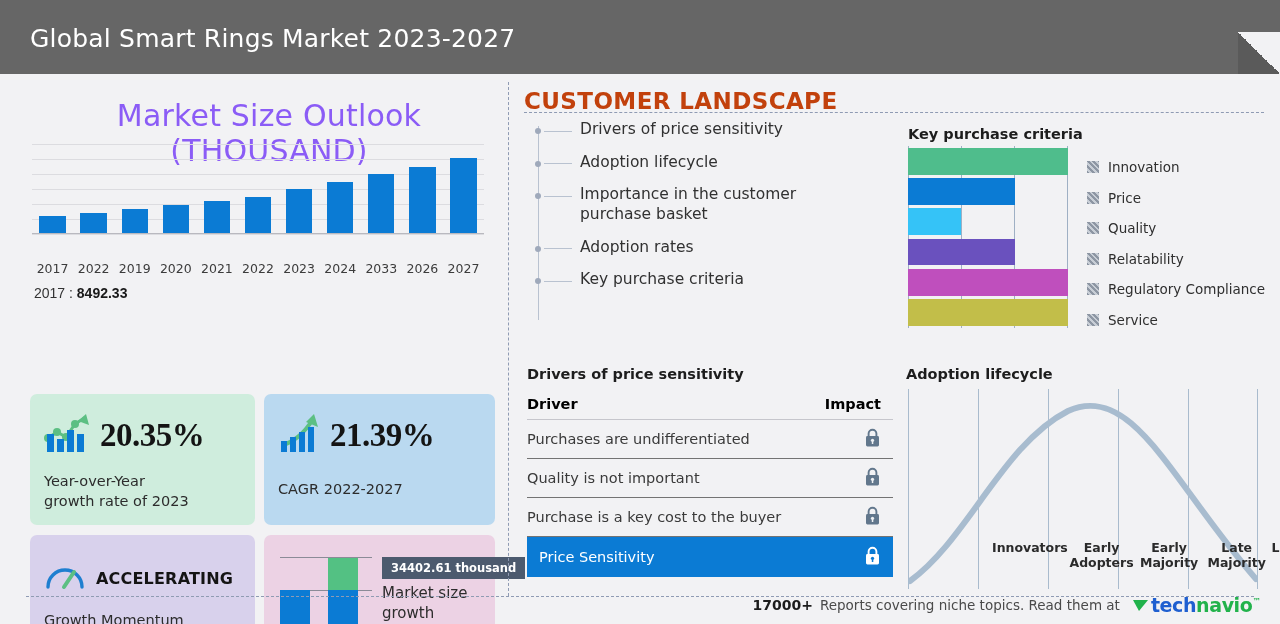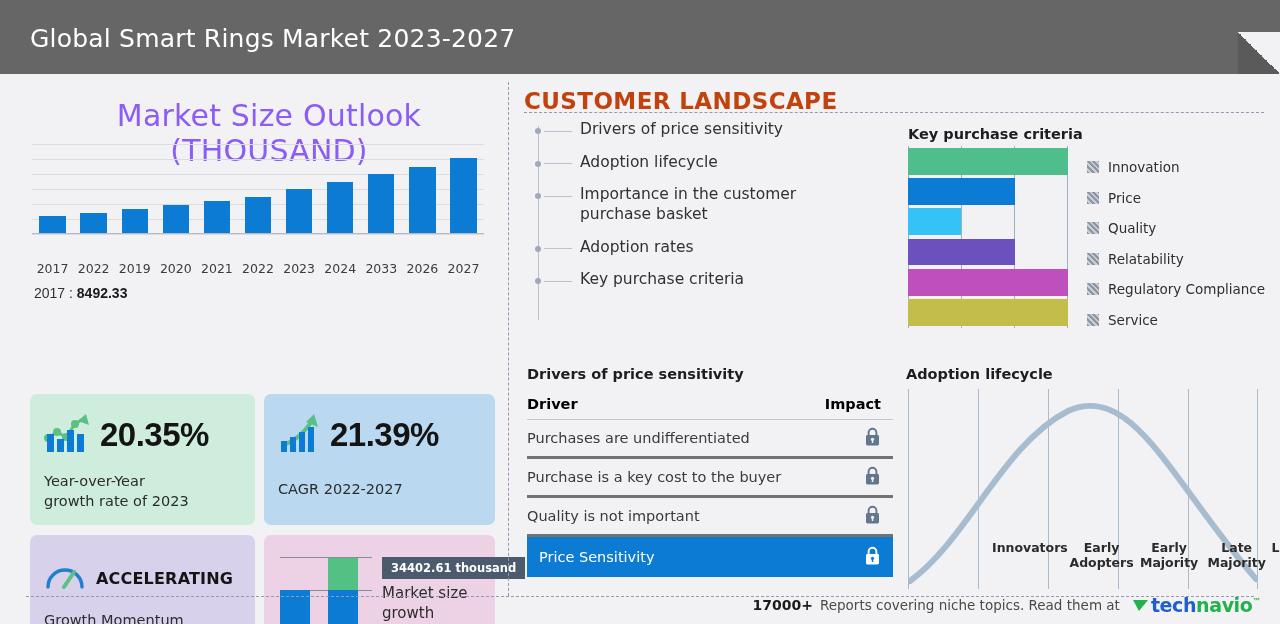--- a/index.html
+++ b/index.html
@@ -49,21 +49,21 @@
 
   
   .card { position: absolute; border-radius: 7px; }
   .card-green { left: 30px; top: 320px; width: 225px; height: 131px; background: #cfeddd; }
   .card-blue  { left: 264px; top: 320px; width: 231px; height: 131px; background: #bad9f0; }
   .card-purple{ left: 30px; top: 461px; width: 225px; height: 129px; background: #d8d1ec; }
   .card-pink  { left: 264px; top: 461px; width: 231px; height: 129px; background: #ecd2e4; }
 
   .card-row { position: absolute; left: 14px; top: 18px; display: flex; align-items: center; gap: 10px; }
   .big-pct { font-size: 33px; font-weight: 700; color: #141414; letter-spacing: -.5px;
-             font-family: Liberation Sans, sans-serif; }
+             font-family: Liberation Serif, serif; }
   .card-sub { position: absolute; left: 14px; font-size: 14.5px; color: #2c2c2c; line-height: 1.35;
               font-family: "DejaVu Sans", sans-serif; }
   .accel-label { font-size: 16px; font-weight: 700; color: #141414; letter-spacing: .2px;
                  font-family: "DejaVu Sans", sans-serif; }
 
   .mini-chart { position: absolute; left: 16px; top: 18px; width: 92px; height: 88px; }
   .mini-glabel { position: absolute; left: 0; width: 92px; height: 1px; background: #8b8b97; }
   .mini-bars { position: absolute; left: 0; top: 0; width: 92px; height: 78px; display: flex; gap: 18px; align-items: flex-end; }
   .mini-col { width: 30px; height: 100%; display: flex; flex-direction: column; justify-content: flex-end; }
   .mini-seg-green { background: #53c183; }
@@ -112,21 +112,21 @@
 
   
   .dps-title { position: absolute; left: 527px; top: 366px; font-size: 14.5px; font-weight: 700;
                color: #1d1d1d; font-family: "DejaVu Sans", sans-serif; }
   .dps-table { position: absolute; left: 527px; top: 396px; width: 366px; }
   .dps-head { display: flex; justify-content: space-between; align-items: center;
               padding: 0 12px 7px 0; border-bottom: 1px solid #c6c6cc; }
   .dps-head span { font-size: 14.5px; font-weight: 700; color: #000000;
                    font-family: "DejaVu Sans", sans-serif; }
   .dps-row { display: flex; justify-content: space-between; align-items: center;
-             height: 39px; border-bottom: 3px solid #737373; padding-right: 12px; }
+             height: 39px; border-bottom: 1px solid #737373; padding-right: 12px; }
   .dps-row .dlabel { font-size: 14.5px; color: #3a3a3a; font-family: "DejaVu Sans", sans-serif; }
   .dps-row.hl { background: #0b7bd4; border-bottom: none; padding-left: 12px; height: 40px; }
   .dps-row.hl .dlabel { color: #ffffff; }
 
   
   .al-title { position: absolute; left: 906px; top: 366px; font-size: 14.5px; font-weight: 700;
               color: #1d1d1d; font-family: "DejaVu Sans", sans-serif; }
   .al-chart { position: absolute; left: 908px; top: 389px; width: 350px; height: 200px; }
   .al-vline { position: absolute; top: 0; width: 1px; height: 200px; background: #a9bbcd; }
   .al-labels { position: absolute; left: 948px; top: 540px; width: 346px; display: flex; margin-left: 44px; }
@@ -405,30 +405,30 @@
         <div class="dps-row">
           <span class="dlabel">Purchases are undifferentiated</span>
           <span><svg width="17" height="19" viewBox="0 0 17 19">
               <path d="M4.6 8.2 V5.6 a3.9 3.9 0 0 1 7.8 0 V8.2" fill="none" stroke="#62778c" stroke-width="1.9"></path>
               <rect x="2" y="8" width="13" height="10.4" rx="1.4" fill="#62778c"></rect>
               <circle cx="8.5" cy="12.3" r="1.6" fill="#eef1f4"></circle>
               <rect x="7.8" y="12.6" width="1.5" height="3.4" fill="#eef1f4"></rect>
             </svg></span>
         </div>
         <div class="dps-row">
-          <span class="dlabel">Purchase is a key cost to the buyer</span>
+          <span class="dlabel">Quality is not important</span>
           <span><svg width="17" height="19" viewBox="0 0 17 19">
               <path d="M4.6 8.2 V5.6 a3.9 3.9 0 0 1 7.8 0 V8.2" fill="none" stroke="#62778c" stroke-width="1.9"></path>
               <rect x="2" y="8" width="13" height="10.4" rx="1.4" fill="#62778c"></rect>
               <circle cx="8.5" cy="12.3" r="1.6" fill="#eef1f4"></circle>
               <rect x="7.8" y="12.6" width="1.5" height="3.4" fill="#eef1f4"></rect>
             </svg></span>
         </div>
         <div class="dps-row">
-          <span class="dlabel">Quality is not important</span>
+          <span class="dlabel">Purchase is a key cost to the buyer</span>
           <span><svg width="17" height="19" viewBox="0 0 17 19">
               <path d="M4.6 8.2 V5.6 a3.9 3.9 0 0 1 7.8 0 V8.2" fill="none" stroke="#62778c" stroke-width="1.9"></path>
               <rect x="2" y="8" width="13" height="10.4" rx="1.4" fill="#62778c"></rect>
               <circle cx="8.5" cy="12.3" r="1.6" fill="#eef1f4"></circle>
               <rect x="7.8" y="12.6" width="1.5" height="3.4" fill="#eef1f4"></rect>
             </svg></span>
         </div>
         <div class="dps-row hl">
           <span class="dlabel">Price Sensitivity</span>
           <span><svg width="17" height="19" viewBox="0 0 17 19">

